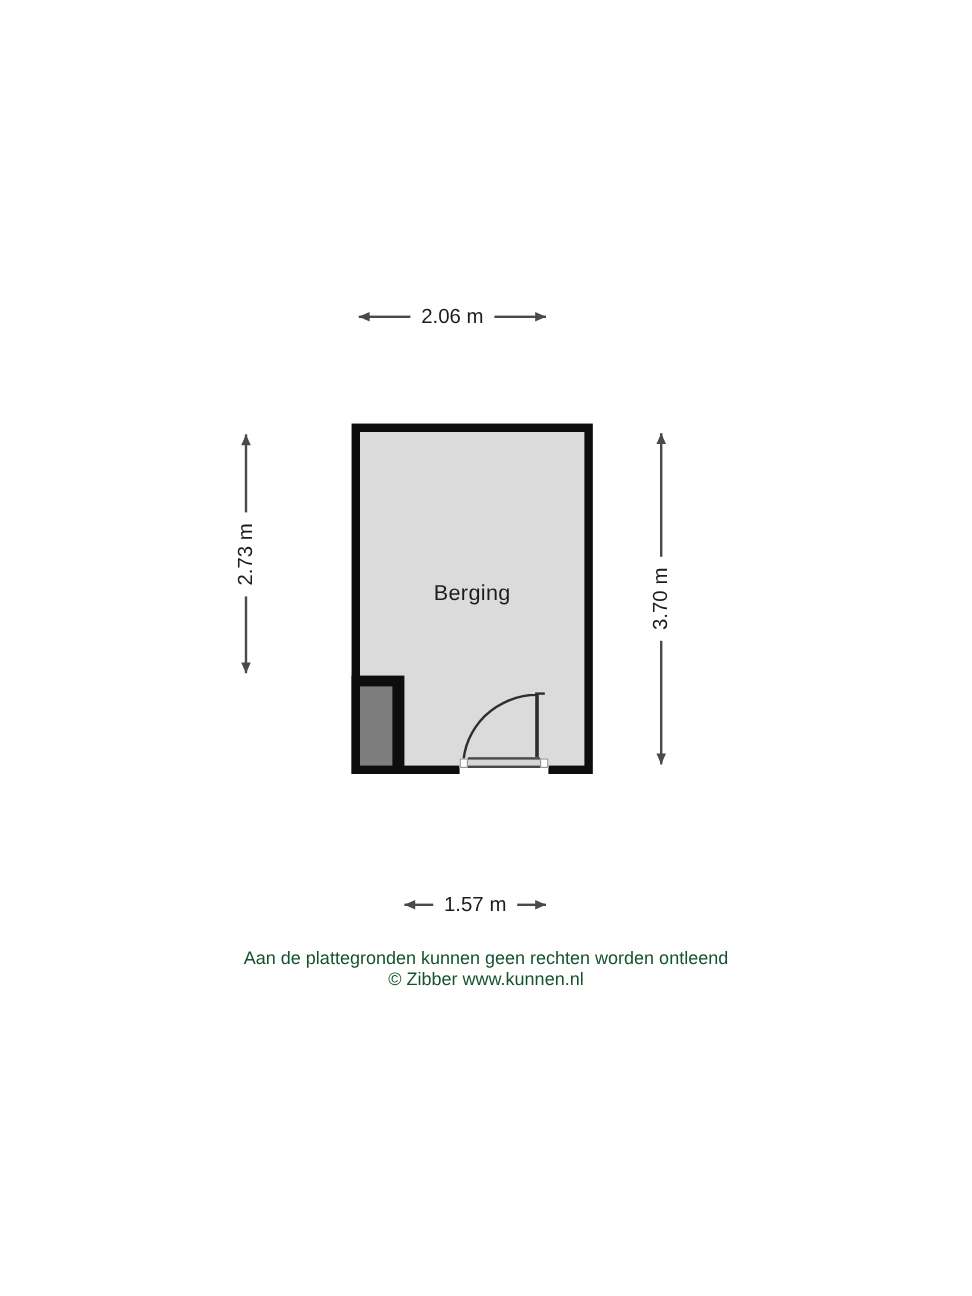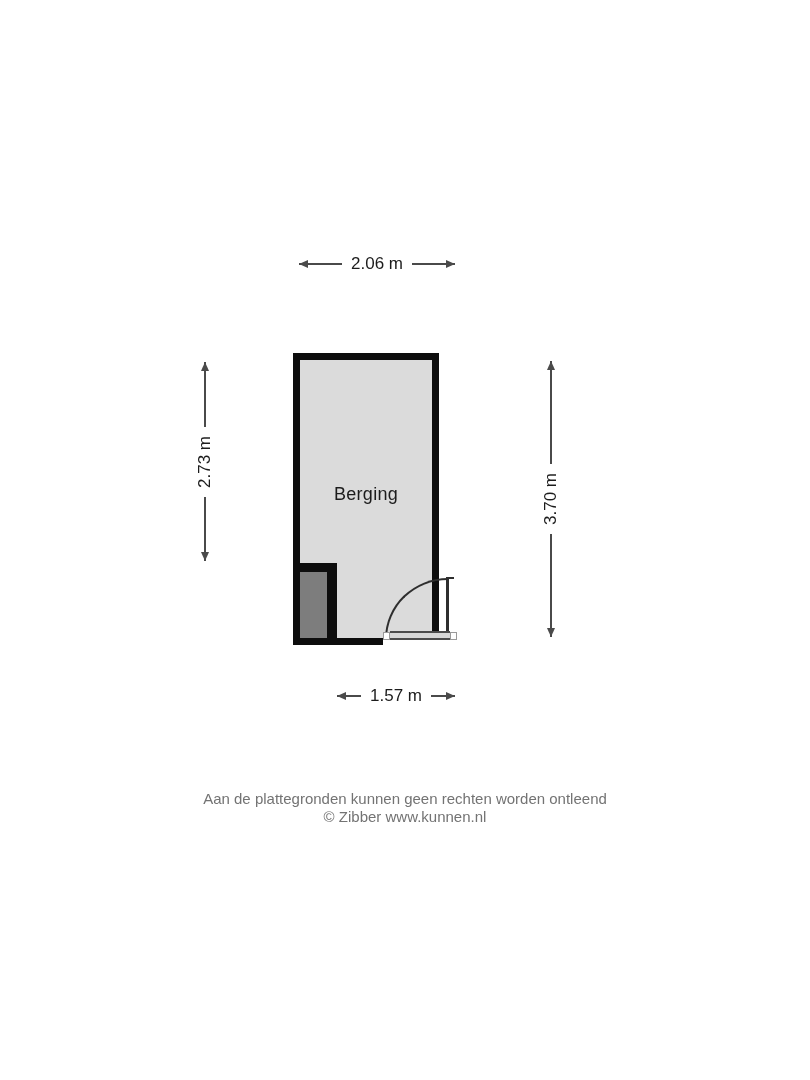--- a/index.html
+++ b/index.html
@@ -8,21 +8,21 @@
     width: 810px; height: 1080px;
     font-family: "Liberation Sans", sans-serif;
     position: relative;
     overflow: hidden;
   }
   .canvas { position: absolute; left: 0; top: 0; width: 810px; height: 1080px; }
 
   
   .room {
     position: absolute; left: 293px; top: 353px;
-    width: 146px; height: 292px;
+    width: 201px; height: 292px;
     background: #dbdbdb;
     border: 7px solid #0d0d0d;
   }
   .room-label {
     position: absolute; left: 0; right: 0; top: 124px;
     text-align: center;
     font-size: 18px; color: #1c1c1c; letter-spacing: .3px;
   }
 
   
@@ -84,28 +84,28 @@
     font-size: 17px; color: #1c1c1c; white-space: nowrap;
   }
   .dim-label.vert { transform: translate(-50%, -50%) rotate(-90deg); padding: 0 9px; }
   .arrow { position: absolute; width: 0; height: 0; }
   .arrow.w { left: 0;  top: 50%; margin-top: -4px; border-top: 4px solid transparent; border-bottom: 4px solid transparent; border-right: 9px solid #4a4a4a; }
   .arrow.e { right: 0; top: 50%; margin-top: -4px; border-top: 4px solid transparent; border-bottom: 4px solid transparent; border-left: 9px solid #4a4a4a; }
   .arrow.n { top: 0;   left: 50%; margin-left: -4px; border-left: 4px solid transparent; border-right: 4px solid transparent; border-bottom: 9px solid #4a4a4a; }
   .arrow.s { bottom: 0; left: 50%; margin-left: -4px; border-left: 4px solid transparent; border-right: 4px solid transparent; border-top: 9px solid #4a4a4a; }
 
   .dim-top    { left: 299px; top: 255px; width: 156px; height: 18px; }
-  .dim-bottom { left: 337px; top: 687px; width: 118px; height: 18px; }
+  .dim-bottom { left: 337px; top: 745px; width: 118px; height: 18px; }
   .dim-left   { left: 196px; top: 362px; width: 18px; height: 199px; }
   .dim-right  { left: 542px; top: 361px; width: 18px; height: 276px; }
 
   
   .footer {
     position: absolute; left: 0; top: 790px; width: 810px;
-    text-align: center; color: #737373;
+    text-align: center; color: #14532d;
     font-size: 15px; line-height: 17.5px;
   }
 </style>
 </head>
 <body>
 
 <div class="canvas">
 
   <div class="dim dim-top">
     <div class="dim-line-h"></div>

